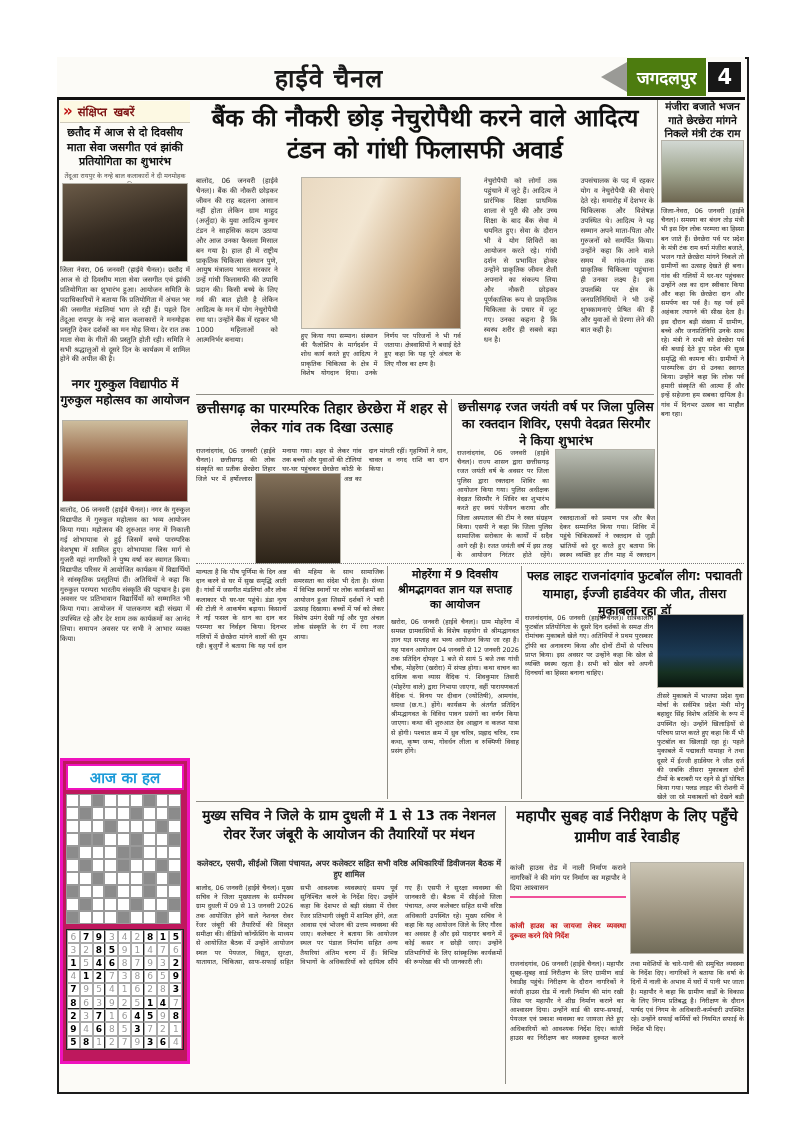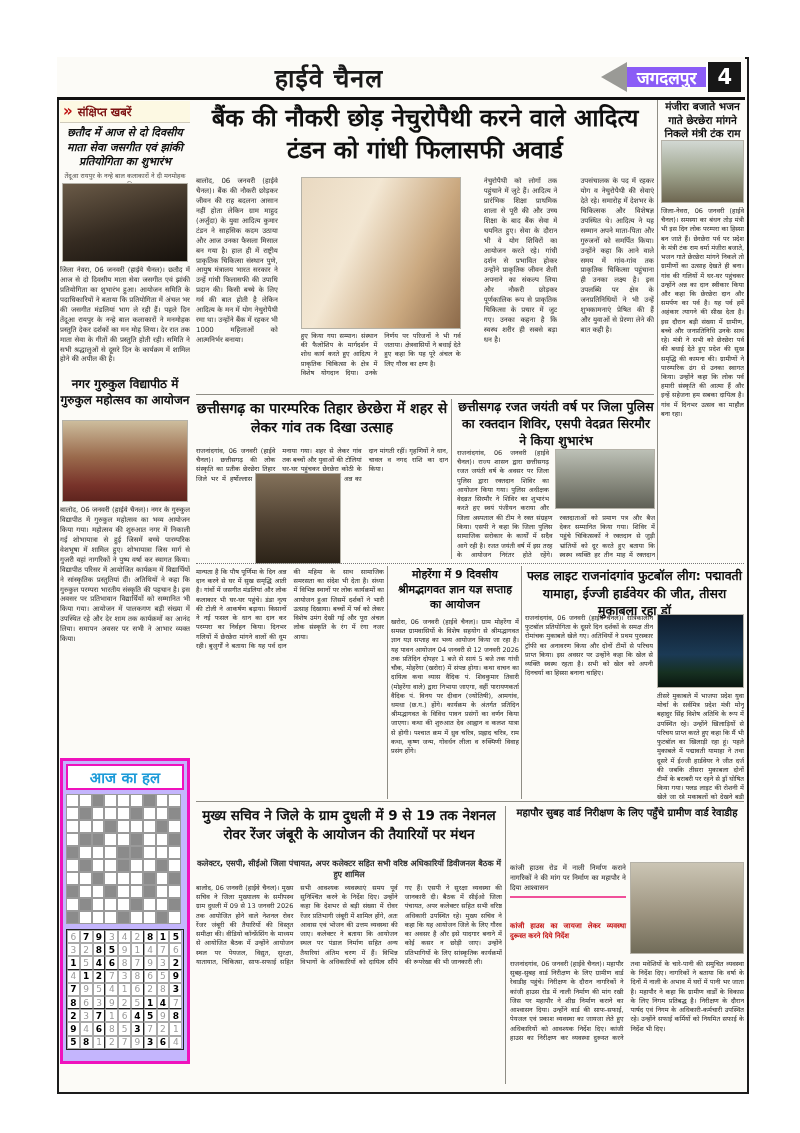--- a/index.html
+++ b/index.html
@@ -6,37 +6,37 @@
   body{width:800px;height:1133px;position:relative;background:#ffffff;
        font-family:"DejaVu Sans",sans-serif;color:#1a1a1a;}
   .abs{position:absolute;}
   .frame{left:57px;top:57px;width:688px;height:1033px;border:2px solid #1c1c1c;background:#fcfbf7;}
   
   .hdr{left:57px;top:57px;width:688px;height:40px;display:flex;align-items:stretch;border-bottom:3px solid #111;background:#fcfbf7;}
   .hdr-date{width:152px;display:flex;align-items:center;justify-content:center;font-weight:bold;font-size:12.5px;border-right:2px solid #111;}
   .hdr-title{flex:1;display:flex;align-items:center;justify-content:center;font-size:25px;font-weight:bold;letter-spacing:1px;}
   .hdr-badge{display:flex;align-items:center;margin-right:4px;}
   .chev{width:26px;height:30px;background:#9a9a96;clip-path:polygon(100% 0,100% 100%,0 50%);}
-  .citybox{background:#8b5cf6;color:#fff;font-weight:bold;font-size:17px;padding:4px 10px;height:20px;display:flex;align-items:center;box-sizing:border-box;}
+  .citybox{background:#4d7c0f;color:#fff;font-weight:bold;font-size:17px;padding:4px 10px;height:38px;display:flex;align-items:center;box-sizing:border-box;}
   .numbox{background:#171717;color:#fff;font-weight:bold;font-size:21px;padding:0 9px;height:30px;display:flex;align-items:center;border-left:2px solid #fff;box-sizing:border-box;}
   
   .headline{font-weight:bold;text-align:center;color:#101010;}
   .body-txt{font-size:7px;line-height:1.42;text-align:justify;overflow:hidden;color:#2a2a28;}
   .cols2{column-count:2;column-gap:7px;}
   .cols3{column-count:3;column-gap:7px;}
   .photo{background-color:#777;border:1px solid #b5b2a8;box-sizing:border-box;}
   .hline{border-top:1px solid #8f8d85;}
   .vline{border-left:1px solid #8f8d85;}
   .dotline{border-top:1px dotted #777;}
   
   .sb-label{left:60px;top:101px;width:130px;height:21px;background:#fdf9e3;display:flex;align-items:center;gap:5px;border-bottom:1px solid #cfcabb;}
   .sb-label .arrows{color:#c01414;font-weight:bold;font-size:15px;line-height:1;margin-left:3px;}
-  .sb-label .lbl{color:#7d1212;font-weight:bold;font-size:11.5px;}
-  
-  .solbox{left:60px;top:758px;width:130px;height:306px;border:3px solid #ef12bd;background:#c4b5fd;box-sizing:border-box;padding:3px;}
+  .sb-label .lbl{color:#7d1212;font-weight:bold;font-size:11.5px;font-family:Liberation Mono, monospace;}
+  
+  .solbox{left:60px;top:758px;width:130px;height:306px;border:3px solid #ef12bd;background:#be185d;box-sizing:border-box;padding:3px;}
   .soltitle{border:2px solid #ef12bd;margin-bottom:4px;text-align:center;font-weight:bold;font-size:15px;color:#1d9bd8;padding:1px 0;background:#fff;}
   .grid{display:grid;margin:0 auto;}
   .cw{grid-template-columns:repeat(9,12.8px);grid-auto-rows:13px;}
   .cw .c{border:0.5px solid #9a9a9a;background:#fff;}
   .cw .b{background:#8b8b8b;}
   .sud{grid-template-columns:repeat(9,12.8px);grid-auto-rows:13.2px;border:1.5px solid #222;margin-top:5px;}
   .sud .c{border:0.5px solid #aaa;display:flex;align-items:center;justify-content:center;font-size:9px;color:#9a9a9a;background:#fff;}
   .sud .g{color:#000;font-weight:bold;}
   .sud .r3{border-right:1.5px solid #222;}
   .sud .b3{border-bottom:1.5px solid #222;}
@@ -64,21 +64,21 @@
     <div class="citybox">जगदलपुर</div>
     <div class="numbox">4</div>
   </div>
 </div>
 
 <div class="abs sb-label">
   <span class="arrows">»</span>
   <span class="lbl">संक्षिप्त खबरें</span>
 </div>
 
-<div class="abs headline" style="left:60px;top:126px;width:130px;font-size:11px;line-height:1.32;font-style:italic;">छतौद में आज से दो दिवसीय माता सेवा जसगीत एवं झांकी प्रतियोगिता का शुभारंभ</div>
+<div class="abs headline" style="left:60px;top:126px;width:130px;font-size:11px;line-height:1.32;">छतौद में आज से दो दिवसीय माता सेवा जसगीत एवं झांकी प्रतियोगिता का शुभारंभ</div>
 <div class="abs" style="left:60px;top:171px;width:130px;font-size:6.5px;color:#55534e;text-align:center;">तेंदूआ रायपुर के नन्हे बाल कलाकारों ने दी मनमोहक प्रस्तुति</div>
 <div class="abs photo ph-crowd" style="left:62px;top:183px;width:126px;height:79px;"></div>
 <div class="abs body-txt" style="left:60px;top:266px;width:130px;height:107px;">जिला नेवरा, 06 जनवरी (हाईवे चैनल)। छतौद में आज से दो दिवसीय माता सेवा जसगीत एवं झांकी प्रतियोगिता का शुभारंभ हुआ। आयोजन समिति के पदाधिकारियों ने बताया कि प्रतियोगिता में अंचल भर की जसगीत मंडलियां भाग ले रही हैं। पहले दिन तेंदूआ रायपुर के नन्हे बाल कलाकारों ने मनमोहक प्रस्तुति देकर दर्शकों का मन मोह लिया। देर रात तक माता सेवा के गीतों की प्रस्तुति होती रही। समिति ने सभी श्रद्धालुओं से दूसरे दिन के कार्यक्रम में शामिल होने की अपील की है।</div>
 
 <div class="abs headline" style="left:60px;top:377px;width:130px;font-size:12px;line-height:1.3;">नगर गुरुकुल विद्यापीठ में गुरुकुल महोत्सव का आयोजन</div>
 <div class="abs photo ph-parade" style="left:62px;top:420px;width:126px;height:82px;"></div>
 <div class="abs body-txt" style="left:60px;top:506px;width:130px;height:246px;">बालोद, 06 जनवरी (हाईवे चैनल)। नगर के गुरुकुल विद्यापीठ में गुरुकुल महोत्सव का भव्य आयोजन किया गया। महोत्सव की शुरुआत नगर में निकाली गई शोभायात्रा से हुई जिसमें बच्चे पारम्परिक वेशभूषा में शामिल हुए। शोभायात्रा जिस मार्ग से गुजरी वहां नागरिकों ने पुष्प वर्षा कर स्वागत किया। विद्यापीठ परिसर में आयोजित कार्यक्रम में विद्यार्थियों ने सांस्कृतिक प्रस्तुतियां दीं। अतिथियों ने कहा कि गुरुकुल परम्परा भारतीय संस्कृति की पहचान है। इस अवसर पर प्रतिभावान विद्यार्थियों को सम्मानित भी किया गया। आयोजन में पालकगण बड़ी संख्या में उपस्थित रहे और देर शाम तक कार्यक्रमों का आनंद लिया। समापन अवसर पर सभी ने आभार व्यक्त किया।</div>
 
 <div class="abs solbox">
   <div class="soltitle">आज का हल</div>
@@ -298,23 +298,23 @@
 <div class="abs body-txt" style="left:391px;top:618px;width:128px;height:180px;font-size:6.5px;">खरोरा, 06 जनवरी (हाईवे चैनल)। ग्राम मोहरेंगा में समस्त ग्रामवासियों के विशेष सहयोग से श्रीमद्भागवत ज्ञान यज्ञ सप्ताह का भव्य आयोजन किया जा रहा है। यह पावन आयोजन 04 जनवरी से 12 जनवरी 2026 तक प्रतिदिन दोपहर 1 बजे से सायं 5 बजे तक गांधी चौक, मोहरेंगा (खरोरा) में संपन्न होगा। कथा वाचन का दायित्व कथा व्यास वैदिक पं. शिवकुमार तिवारी (मोहरेंगा वाले) द्वारा निभाया जाएगा, वहीं पारायणकर्ता वैदिक पं. विनय पर दीवान (ज्योतिषी), आमगांव, धमधा (छ.ग.) होंगे। कार्यक्रम के अंतर्गत प्रतिदिन श्रीमद्भागवत के विविध पावन प्रसंगों का वर्णन किया जाएगा। कथा की शुरुआत देव आह्वान व कलश यात्रा से होगी। पश्चात क्रम में ध्रुव चरित्र, प्रह्लाद चरित्र, राम कथा, कृष्ण जन्म, गोवर्धन लीला व रुक्मिणी विवाह प्रसंग होंगे।</div>
 <div class="abs vline" style="left:521px;top:566px;height:233px;"></div>
 
 <div class="abs headline" style="left:525px;top:567px;width:219px;font-size:12.5px;line-height:1.4;">फ्लड लाइट राजनांदगांव फुटबॉल लीग: पद्मावती यामाहा, ईज्जी हार्डवेयर की जीत, तीसरा मुकाबला रहा ड्रॉ</div>
 <div class="abs body-txt" style="left:525px;top:614px;width:128px;height:185px;font-size:6.5px;">राजनांदगांव, 06 जनवरी (हाईवे चैनल)। रात्रिकालीन फुटबॉल प्रतियोगिता के दूसरे दिन दर्शकों के समक्ष तीन रोमांचक मुकाबले खेले गए। अतिथियों ने प्रथम पुरस्कार ट्रॉफी का अनावरण किया और दोनों टीमों से परिचय प्राप्त किया। इस अवसर पर उन्होंने कहा कि खेल से व्यक्ति स्वस्थ रहता है। सभी को खेल को अपनी दिनचर्या का हिस्सा बनाना चाहिए।</div>
 <div class="abs photo ph-night" style="left:657px;top:614px;width:87px;height:74px;"></div>
 <div class="abs body-txt" style="left:657px;top:692px;width:87px;height:107px;font-size:6.5px;">तीसरे मुकाबले में भाजपा प्रदेश युवा मोर्चा के सर्वमित्र प्रदेश मंत्री मोनू बहादुर सिंह विशेष अतिथि के रूप में उपस्थित रहे। उन्होंने खिलाड़ियों से परिचय प्राप्त करते हुए कहा कि मैं भी फुटबॉल का खिलाड़ी रहा हूं। पहले मुकाबले में पद्मावती यामाहा ने तथा दूसरे में ईज्जी हार्डवेयर ने जीत दर्ज की जबकि तीसरा मुकाबला दोनों टीमों के बराबरी पर रहने से ड्रॉ घोषित किया गया। फ्लड लाइट की रोशनी में खेले जा रहे मुकाबलों को देखने बड़ी संख्या में खेल प्रेमी पहुंच रहे हैं। आयोजन समिति ने बताया कि लीग के अगले चरण के मैच आगामी दिनों में खेले जाएंगे।</div>
 
 <div class="abs hline" style="left:196px;top:801px;width:548px;"></div>
 
-<div class="abs headline" style="left:196px;top:806px;width:306px;font-size:13.5px;line-height:1.4;">मुख्य सचिव ने जिले के ग्राम दुधली में 9 से 19 तक नेशनल रोवर रेंजर जंबूरी के आयोजन की तैयारियों पर मंथन</div>
+<div class="abs headline" style="left:196px;top:806px;width:306px;font-size:13.5px;line-height:1.4;">मुख्य सचिव ने जिले के ग्राम दुधली में 1 से 13 तक नेशनल रोवर रेंजर जंबूरी के आयोजन की तैयारियों पर मंथन</div>
 <div class="abs headline" style="left:196px;top:858px;width:306px;font-size:8px;line-height:1.4;color:#333;">कलेक्टर, एसपी, सीईओ जिला पंचायत, अपर कलेक्टर सहित सभी वरिष्ठ अधिकारियों डिवीजनल बैठक में हुए शामिल</div>
 <div class="abs body-txt cols3" style="left:196px;top:884px;width:306px;height:200px;font-size:6.5px;">बालोद, 06 जनवरी (हाईवे चैनल)। मुख्य सचिव ने जिला मुख्यालय के समीपस्थ ग्राम दुधली में 09 से 13 जनवरी 2026 तक आयोजित होने वाले नेशनल रोवर रेंजर जंबूरी की तैयारियों की विस्तृत समीक्षा की। वीडियो कॉन्फ्रेंसिंग के माध्यम से आयोजित बैठक में उन्होंने आयोजन स्थल पर पेयजल, विद्युत, सुरक्षा, यातायात, चिकित्सा, साफ-सफाई सहित सभी आवश्यक व्यवस्थाएं समय पूर्व सुनिश्चित करने के निर्देश दिए। उन्होंने कहा कि देशभर से बड़ी संख्या में रोवर रेंजर प्रतिभागी जंबूरी में शामिल होंगे, अतः आवास एवं भोजन की उत्तम व्यवस्था की जाए। कलेक्टर ने बताया कि आयोजन स्थल पर पंडाल निर्माण सहित अन्य तैयारियां अंतिम चरण में हैं। विभिन्न विभागों के अधिकारियों को दायित्व सौंपे गए हैं। एसपी ने सुरक्षा व्यवस्था की जानकारी दी। बैठक में सीईओ जिला पंचायत, अपर कलेक्टर सहित सभी वरिष्ठ अधिकारी उपस्थित रहे। मुख्य सचिव ने कहा कि यह आयोजन जिले के लिए गौरव का अवसर है और इसे यादगार बनाने में कोई कसर न छोड़ी जाए। उन्होंने प्रतिभागियों के लिए सांस्कृतिक कार्यक्रमों की रूपरेखा की भी जानकारी ली।</div>
 
 <div class="abs vline" style="left:505px;top:806px;height:278px;"></div>
 
-<div class="abs headline" style="left:510px;top:806px;width:234px;font-size:10px;line-height:1.4;">महापौर सुबह वार्ड निरीक्षण के लिए पहुँचे ग्रामीण वार्ड रेवाडीह</div>
+<div class="abs headline" style="left:510px;top:806px;width:234px;font-size:15px;line-height:1.4;">महापौर सुबह वार्ड निरीक्षण के लिए पहुँचे ग्रामीण वार्ड रेवाडीह</div>
 <div class="abs" style="left:510px;top:864px;width:116px;font-size:7px;font-weight:normal;line-height:1.4;text-align:justify;border-bottom:2px solid #f0509a;padding-bottom:3px;">कांजी हाउस रोड में नाली निर्माण कराने नागरिकों ने की मांग पर निर्माण का महापौर ने दिया आश्वासन</div>
 <div class="abs red-sub" style="left:510px;top:922px;width:116px;font-size:7px;line-height:1.4;text-align:justify;">कांजी हाउस का जायजा लेकर व्यवस्था दुरूस्त करने दिये निर्देश</div>
 <div class="abs photo ph-ward" style="left:630px;top:862px;width:114px;height:92px;"></div>
 <div class="abs body-txt cols2" style="left:510px;top:960px;width:234px;height:124px;font-size:6.5px;">राजनांदगांव, 06 जनवरी (हाईवे चैनल)। महापौर सुबह-सुबह वार्ड निरीक्षण के लिए ग्रामीण वार्ड रेवाडीह पहुंचे। निरीक्षण के दौरान नागरिकों ने कांजी हाउस रोड में नाली निर्माण की मांग रखी जिस पर महापौर ने शीघ्र निर्माण कराने का आश्वासन दिया। उन्होंने वार्ड की साफ-सफाई, पेयजल एवं प्रकाश व्यवस्था का जायजा लेते हुए अधिकारियों को आवश्यक निर्देश दिए। कांजी हाउस का निरीक्षण कर व्यवस्था दुरूस्त करने तथा मवेशियों के चारे-पानी की समुचित व्यवस्था के निर्देश दिए। नागरिकों ने बताया कि वर्षा के दिनों में नाली के अभाव में घरों में पानी भर जाता है। महापौर ने कहा कि ग्रामीण वार्डों के विकास के लिए निगम प्रतिबद्ध है। निरीक्षण के दौरान पार्षद एवं निगम के अधिकारी-कर्मचारी उपस्थित रहे। उन्होंने सफाई कर्मियों को नियमित सफाई के निर्देश भी दिए।</div>
 
 </body></html>

